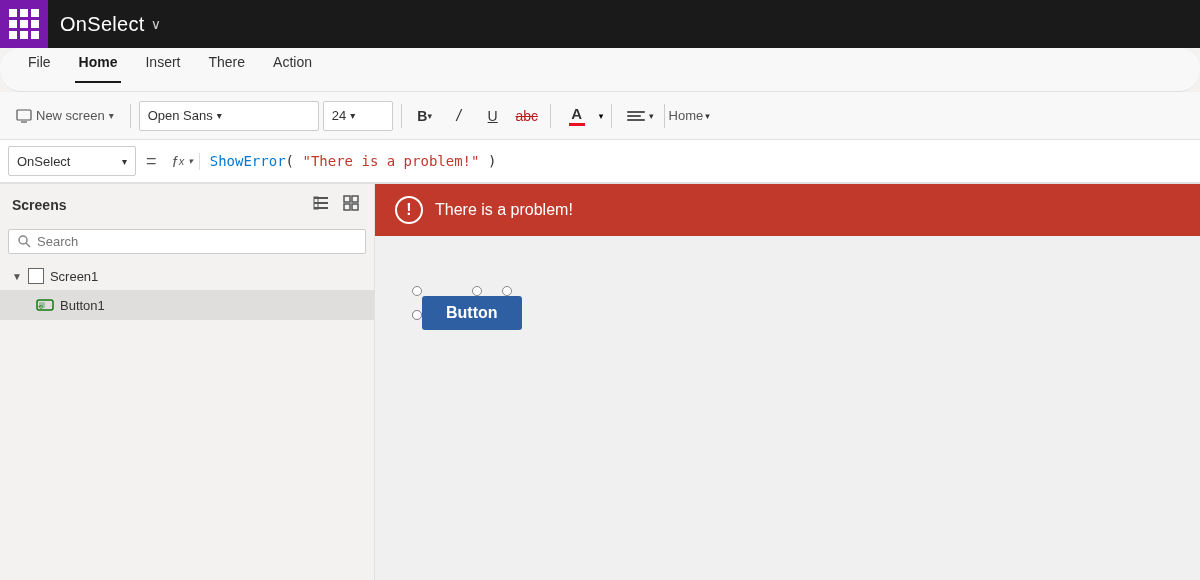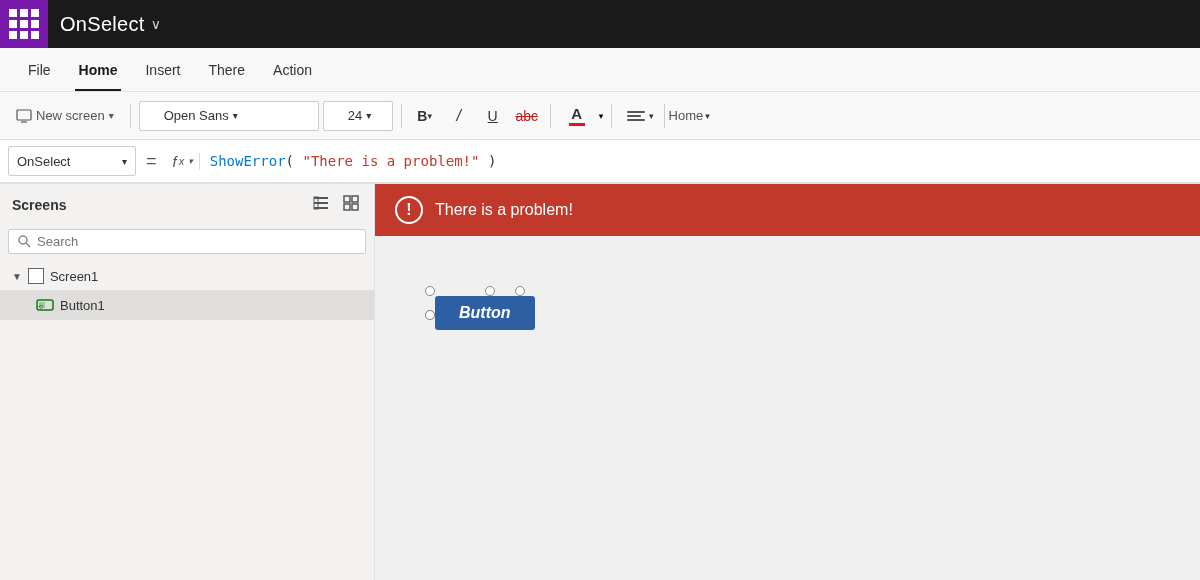--- a/index.html
+++ b/index.html
@@ -29,23 +29,24 @@
     #title-caret {
       color: #ccc; margin-left: 6px; font-size: 14px; cursor: pointer;
     }
 
     
     #menu-bar {
       height: 44px;
       background: #f8f8f8;
       border-bottom: 1px solid #e0e0e0;
       display: flex;
-      align-items: center;
+      align-items: flex-start;
       padding: 0 16px;
       gap: 4px;
+      border-radius: 21px;
     }
     .menu-item {
       padding: 6px 12px;
       cursor: pointer;
       border-radius: 2px;
       font-size: 14px;
       color: #333;
       position: relative;
     }
     .menu-item.active {
@@ -73,21 +74,21 @@
     }
     .toolbar-btn {
       display: flex; align-items: center; gap: 4px;
       padding: 4px 8px; cursor: pointer; border-radius: 2px;
       font-size: 13px; color: #555;
       border: none; background: transparent;
     }
     .toolbar-dropdown {
       display: flex; align-items: center; gap: 4px;
       border: 1px solid #ccc; border-radius: 2px;
-      padding: 4px 24px; cursor: pointer; background: white;
+      padding: 4px 8px; cursor: pointer; background: white;
       font-size: 13px; color: #333; height: 30px;
     }
     .font-dropdown { width: 180px; }
     .size-dropdown { width: 70px; }
     .toolbar-sep { width: 1px; height: 24px; background: #ccc; margin: 0 4px; }
 
     
     .fmt-btn {
       width: 30px; height: 30px;
       display: flex; align-items: center; justify-content: center;
@@ -201,21 +202,21 @@
       background: #f0f0f0;
       margin: 0;
       position: relative;
       width: 100%;
       height: calc(100% - 52px);
     }
 
     
     #button-widget {
       position: absolute;
-      top: 50px; left: 50px; font-style: italic;
+      top: 50px; left: 37px;
     }
     .selection-handle {
       width: 10px; height: 10px; border: 1px solid #888; background: white;
       border-radius: 50%; position: absolute;
     }
     #btn-visual {
       background: #2e5fa3;
       color: white; font-size: 16px; font-weight: 600;
       padding: 8px 24px;
       border-radius: 3px;

